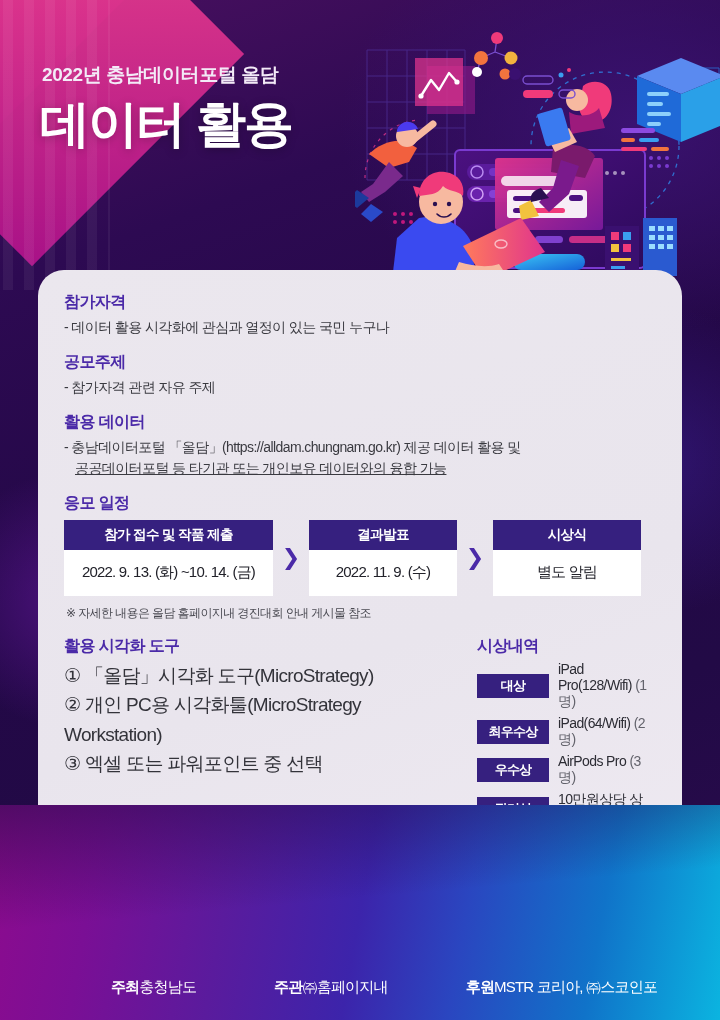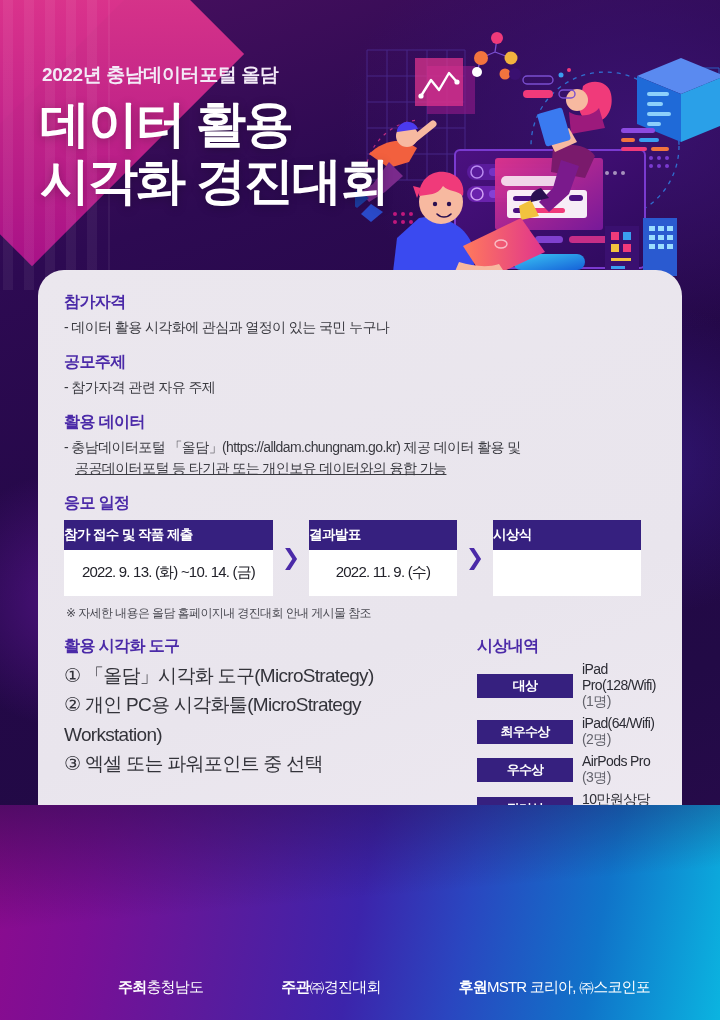--- a/index.html
+++ b/index.html
@@ -88,21 +88,21 @@
   .sec-l.indent{padding-left:11px;text-indent:-11px;}
   .sec-l.hang{padding-left:11px;text-decoration:underline;}
 
   
   .tl-wrap{display:flex;align-items:stretch;margin-top:6px;}
   .tl-box{background:#fff;width:209px;flex:0 0 auto;}
   .tl-box.mid{width:148px;}
   .tl-box.last{width:148px;}
   .tl-head{
     background:#36207f;color:#fff;font-size:13.5px;font-weight:700;
-    letter-spacing:-.6px;text-align:left;padding:6px 0 6px 0;
+    letter-spacing:-.6px;text-align:center;padding:6px 0 6px 0;
   }
   .tl-body{
     text-align:center;font-size:15px;color:#22222a;letter-spacing:-.8px;
     padding:13px 0 14px 0;font-weight:500;
   }
   .tl-arrow{
     flex:0 0 auto;width:36px;display:flex;align-items:center;justify-content:center;
     color:#4b2aa8;font-size:22px;font-weight:700;
   }
   .note{
@@ -114,21 +114,21 @@
   .col-l{width:372px;flex:0 0 auto;}
   .col-r{flex:1;padding-left:2px;}
   .num-l{
     font-size:19px;color:#33333a;letter-spacing:-.7px;line-height:1.55;margin:0;
   }
 
   
   .prize-row{display:flex;align-items:center;margin-bottom:4px;}
   .prize-badge{
     background:#36207f;color:#fff;font-size:13px;font-weight:700;letter-spacing:-.8px;
-    width:72px;text-align:center;padding:3px 12px;flex:0 0 auto;
+    width:72px;text-align:center;padding:3px 0;flex:0 0 auto;
   }
   .prize-txt{
     font-size:14px;color:#2c2c34;letter-spacing:-.6px;margin-left:9px;
   }
   .prize-txt .cnt{color:#63636c;}
 
   
   .kv{display:flex;font-size:13.5px;color:#2c2c34;letter-spacing:-.7px;line-height:1.55;}
   .kv .k{font-weight:700;width:96px;flex:0 0 auto;}
   .kv .v{flex:1;}
@@ -344,21 +344,20 @@
           <rect x="256" y="240" width="20" height="3"></rect>
             <rect x="256" y="248" width="14" height="3" fill="#3a9ef0"></rect>
         </g>
       </g>
     </svg>
   </div>
 
   <div class="headline">
     <p class="kicker">2022년 충남데이터포털 올담</p>
     <p class="title-line">데이터 활용</p>
-    <p class="title-line">시각화 경진대회</p>
   </div>
 
   <div class="card">
 
     <div class="sec">
       <p class="sec-h">참가자격</p>
       <p class="sec-l indent">- 데이터 활용 시각화에 관심과 열정이 있는 국민 누구나</p>
     </div>
 
     <div class="sec">
@@ -380,20 +379,21 @@
           <div class="tl-body">2022. 9. 13. (화) ~10. 14. (금)</div>
         </div>
         <div class="tl-arrow">❯</div>
         <div class="tl-box mid">
           <div class="tl-head">결과발표</div>
           <div class="tl-body">2022. 11. 9. (수)</div>
         </div>
         <div class="tl-arrow">❯</div>
         <div class="tl-box last">
           <div class="tl-head">시상식</div>
+          <div class="tl-body">별도 알림</div>
         </div>
       </div>
       <p class="note">※ 자세한 내용은 올담 홈페이지내 경진대회 안내 게시물 참조</p>
     </div>
 
     <div class="cols">
       <div class="col-l">
         <p class="sec-h">활용 시각화 도구</p>
         <p class="num-l">① 「올담」시각화 도구(MicroStrategy)</p>
         <p class="num-l">② 개인 PC용 시각화툴(MicroStrategy Workstation)</p>
@@ -441,21 +441,21 @@
   </div>
 
   <div class="bg-bottom"></div>
   <div class="footer">
     <div class="f-item">
       <span class="f-k">주최</span>
       <span class="f-v">충청남도</span>
     </div>
     <div class="f-item">
       <span class="f-k">주관</span>
-      <span class="f-v">㈜경진대회</span>
+      <span class="f-v">㈜홈페이지내</span>
     </div>
     <div class="f-item">
       <span class="f-k">후원</span>
       <span class="f-v">MSTR 코리아, ㈜스코인포</span>
     </div>
   </div>
 
 </div>
 
 </body></html>

